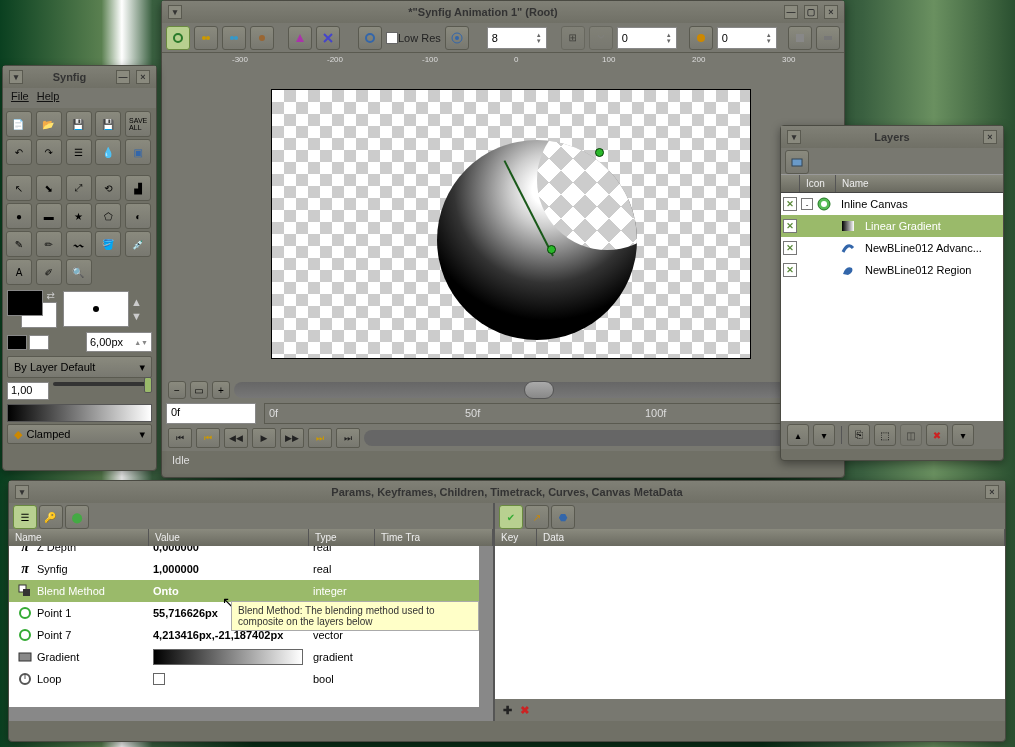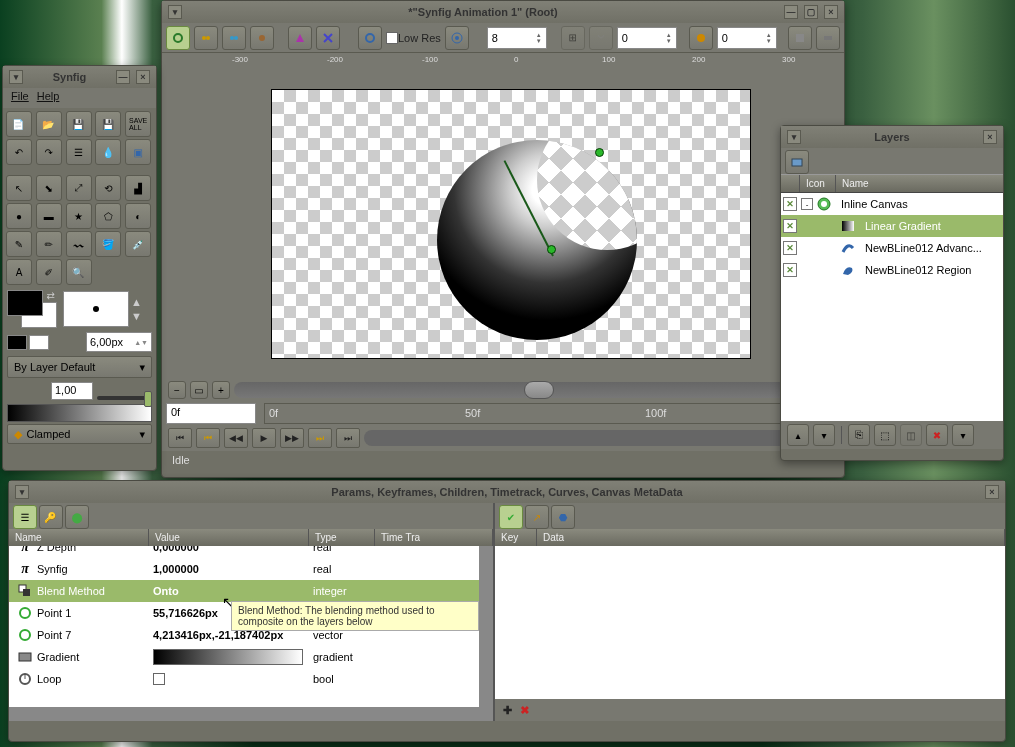--- a/index.html
+++ b/index.html
@@ -73,21 +73,21 @@
   .swatch-fg { position: absolute; left: 0; top: 0; width: 36px; height: 26px; background: #000; border: 1px solid #888; }
   .swatch-bg { position: absolute; right: 0; bottom: 0; width: 36px; height: 26px; background: #fff; border: 1px solid #888; }
   .swatch-swap { position: absolute; right: 2px; top: 0; font-size: 10px; color: #ccc; }
   .pt-preview { width: 66px; height: 36px; background: #fff; border: 1px solid #888; display: flex; align-items: center; justify-content: center; margin-left: 4px; }
   .pt-preview::after { content: ''; width: 6px; height: 6px; background: #000; border-radius: 50%; }
   .small-swatches { display: flex; flex-direction: column; gap: 1px; padding: 2px 4px; }
   .small-swatches > div { display: flex; gap: 2px; align-items: center; }
   .sw { width: 20px; height: 15px; border: 1px solid #888; }
   .size-input { width: 66px; height: 20px; background: #fff; border: 1px solid #888; padding: 1px 3px; display: flex; align-items: center; justify-content: space-between; }
   .dropdown { height: 22px; background: linear-gradient(#8a8a7e,#787870); border: 1px solid #5a5a50; border-radius: 2px; margin: 2px 4px; display: flex; align-items: center; justify-content: space-between; padding: 0 6px; cursor: pointer; }
-  .opacity-row { display: flex; align-items: flex-end; gap: 4px; padding: 2px 4px; margin-left: 44px; }
+  .opacity-row { display: flex; align-items: flex-start; gap: 4px; padding: 2px 4px; }
   .opacity-input { width: 42px; height: 18px; background: #fff; border: 1px solid #888; padding: 1px 3px; }
   .op-slider { flex: 1; height: 4px; background: #333; position: relative; border-radius: 2px; }
   .op-slider::after { content: ''; position: absolute; right: 0; top: -5px; width: 6px; height: 14px; background: #9aba6a; border: 1px solid #555; border-radius: 2px; }
   .gradient-bar { height: 18px; margin: 2px 4px; background: linear-gradient(90deg, #000, #fff); border: 1px solid #555; }
   .clamp-row { margin: 2px 4px; height: 20px; background: linear-gradient(#8a8a7e,#787870); border: 1px solid #5a5a50; border-radius: 2px; display: flex; align-items: center; justify-content: space-between; padding: 0 6px; }
 
   
   #layers-win { left: 780px; top: 125px; width: 224px; height: 336px; }
   .layer-toolbar { height: 26px; background: #787870; padding: 2px 4px; display: flex; }
   .layer-head { display: flex; background: linear-gradient(#8a8a7e,#6a6a60); border-top: 1px solid #999; border-bottom: 1px solid #444; }

